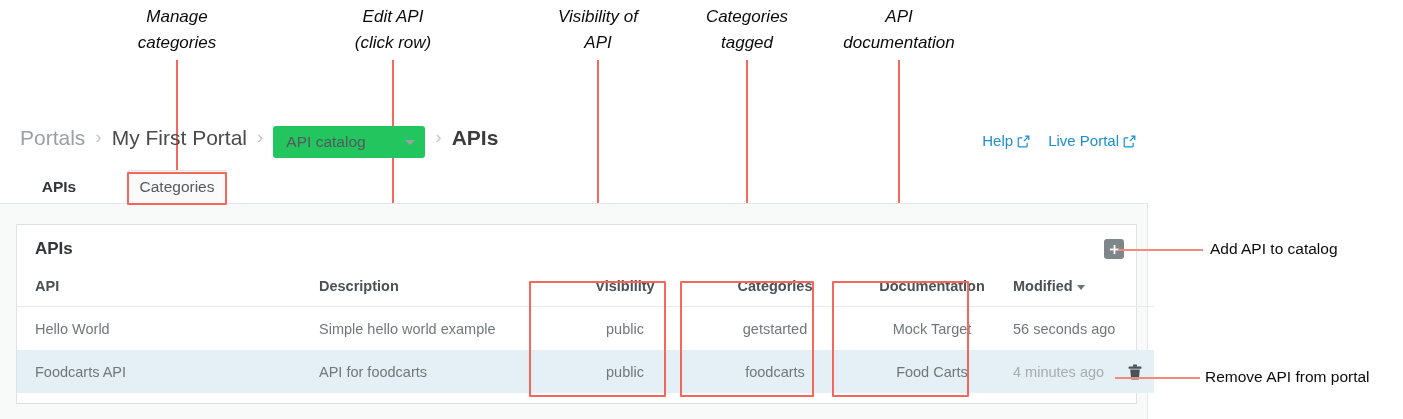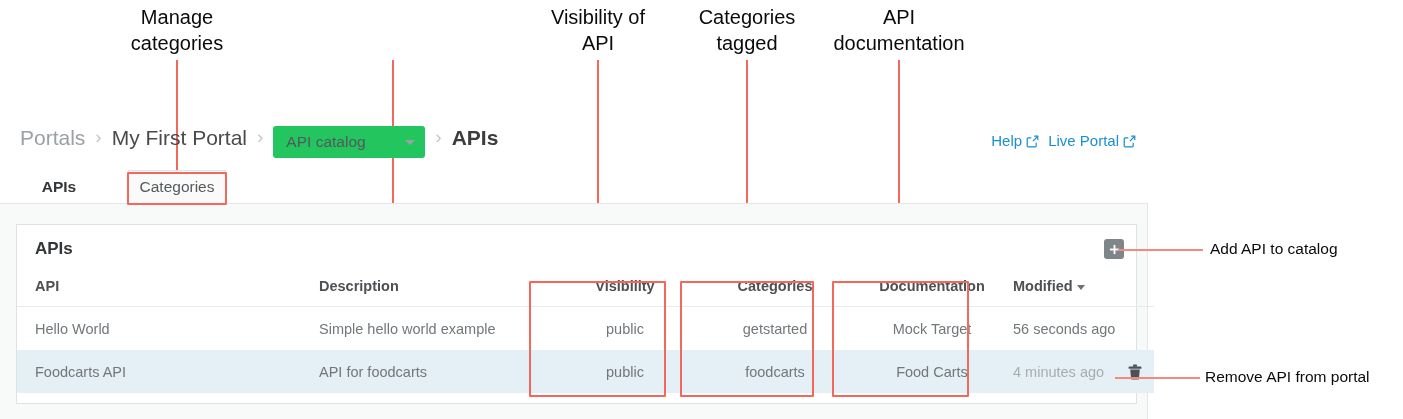--- a/index.html
+++ b/index.html
@@ -17,24 +17,25 @@
     height: 419px;
     overflow: hidden;
     background: #ffffff;
   }
 
   
   .anno-label {
     position: absolute;
     text-align: center;
     color: #0b0b0b;
-    font-size: 20px;
+    font-size: 17px;
     line-height: 26px;
     font-family: "Liberation Sans", sans-serif;
     white-space: pre-line;
+    font-style: italic;
   }
   .leader-v {
     position: absolute;
     width: 2px;
     background: #f4685b;
   }
   .leader-h {
     position: absolute;
     height: 2px;
     background: #f4897e;
@@ -117,20 +118,21 @@
     color: #1a8fd1;
     font-size: 15px;
   }
   .helplink {
     display: inline-flex;
     align-items: center;
     gap: 4px;
     color: #1a8fd1;
     text-decoration: none;
     cursor: pointer;
+    margin-left: 9px;
   }
   .ext-icon { display: inline-block; width: 13px; height: 13px; }
 
   
   .tabs {
     position: absolute;
     left: 0;
     top: 170px;
     width: 1148px;
     height: 34px;
@@ -267,20 +269,22 @@
     flex: none;
   }
 </style>
 </head>
 <body>
 
 <div id="screen">
 
   <div class="anno-label" style="left:117px; top:4px; width:120px;">Manage
 categories</div>
+  <div class="anno-label" style="left:333px; top:4px; width:120px;">Edit API
+(click row)</div>
   <div class="anno-label" style="left:535px; top:4px; width:126px;">Visibility of
 API</div>
   <div class="anno-label" style="left:687px; top:4px; width:120px;">Categories
 tagged</div>
   <div class="anno-label" style="left:823px; top:4px; width:152px;">API
 documentation</div>
 
   <div class="leader-v" style="left:176px; top:60px; height:112px;"></div>
   <div class="leader-v" style="left:392px; top:60px; height:310px;"></div>
   <div class="leader-v" style="left:597px; top:60px; height:222px;"></div>

